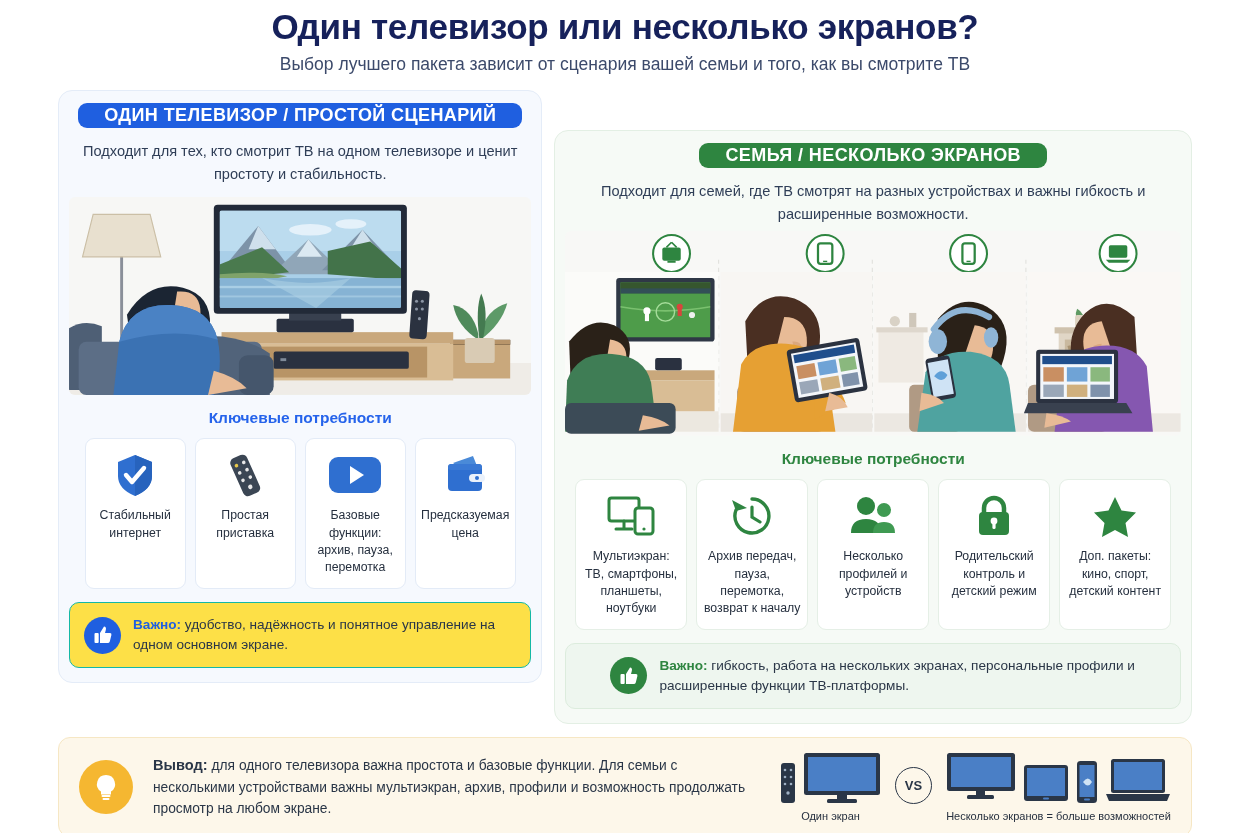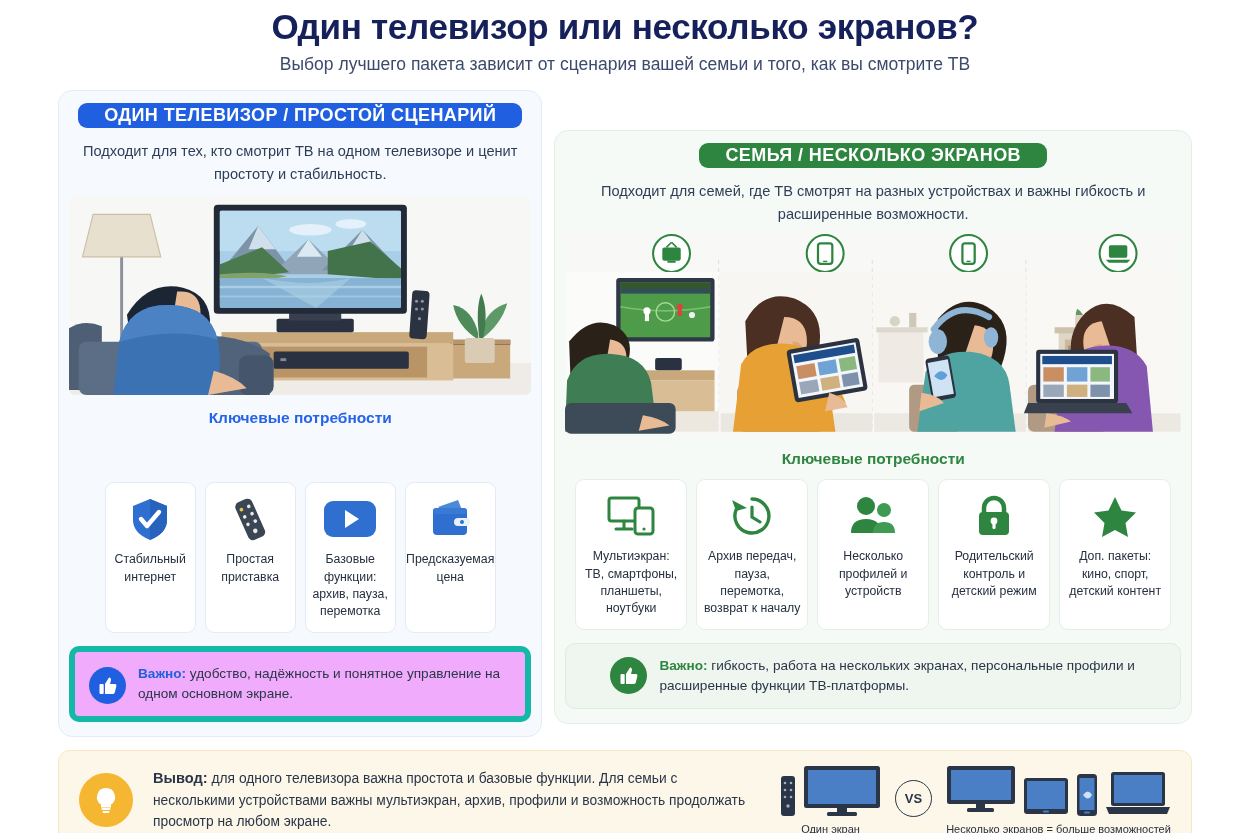--- a/index.html
+++ b/index.html
@@ -60,34 +60,34 @@
   .needs-title.blue  { color: #2563eb; }
   .needs-title.green { color: #2e8540; }
 
   .cards { display: flex; gap: 9px; justify-content: center; align-items: stretch; }
   .card {
     background: #ffffff; border-radius: 9px;
     padding: 13px 6px 11px 6px;
     display: flex; flex-direction: column; align-items: center;
     text-align: center;
   }
-  .panel.left  .card { border: 1px solid #e3ebf7; width: 91px; min-height: 143px; margin-top: 44px; }
+  .panel.left  .card { border: 1px solid #e3ebf7; width: 101px; min-height: 143px; }
   .panel.right .card { border: 1px solid #e5efe6; width: 112px; min-height: 143px; }
   .card-icon { height: 46px; display: flex; align-items: center; justify-content: center; }
   .card-label {
     margin-top: 9px; font-size: 12.3px; color: #26303f; line-height: 1.42;
   }
 
   
   .note {
     margin-top: 13px; border-radius: 10px;
     display: flex; align-items: center; gap: 12px;
     padding: 12px 14px;
   }
-  .note.blue  { background: #f0abfc; border: 6px solid #14b8a6; align-items: flex-end; }
+  .note.blue  { background: #fde047; border: 1px solid #14b8a6; }
   .note.green { background: #eef6ef; border: 1px solid #dcecdd; padding-left: 44px; }
   .note-circle {
     width: 37px; height: 37px; border-radius: 50%;
     flex-shrink: 0; display: flex; align-items: center; justify-content: center;
   }
   .note.blue  .note-circle { background: #1f5fe0; }
   .note.green .note-circle { background: #2e8540; }
   .note-text { font-size: 13.6px; color: #2a3647; line-height: 1.48; }
   .note-text b.blue  { color: #1f5fe0; }
   .note-text b.green { color: #2e8540; }

